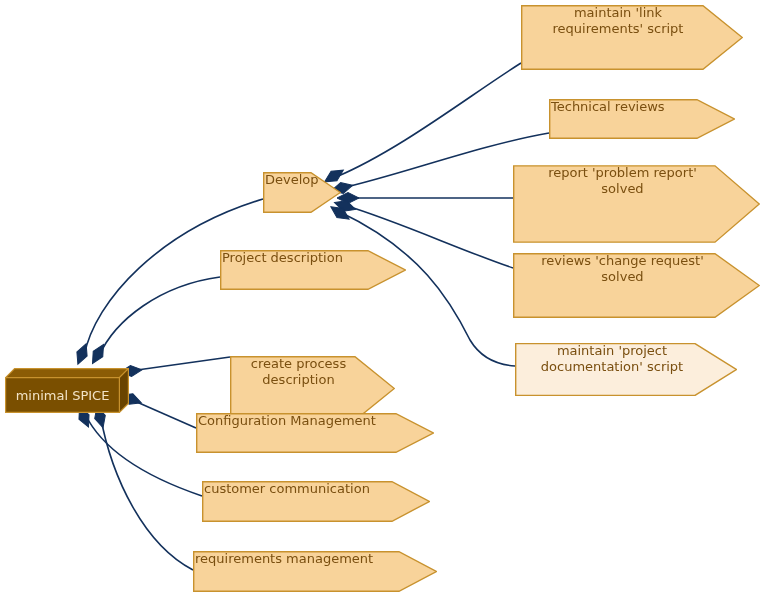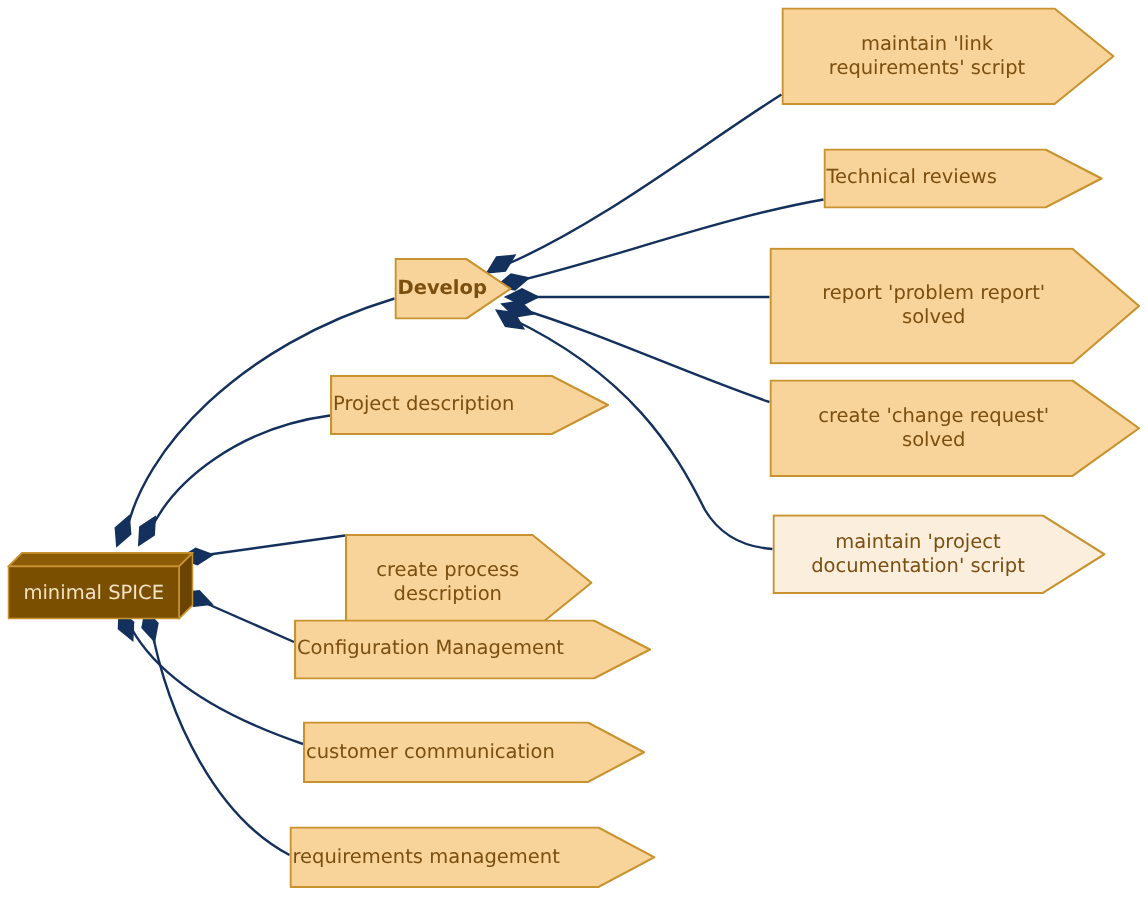--- a/index.html
+++ b/index.html
@@ -29,21 +29,20 @@
     position: absolute;
     left: 0;
     top: 0;
     width: 765px;
     height: 603px;
   }
   .req-node {
     position: absolute;
     box-sizing: border-box;
     display: flex;
-    align-items: center;
     color: #7A4F10;
     font-size: 13px;
     line-height: 16px;
     white-space: pre-line;
   }
   .req-node .req-label {
     position: relative;
     z-index: 2;
     width: 100%;
     padding: 0 0 0 2px;
@@ -151,27 +150,27 @@
 requirements' script</div></div>
       <div class="req-node" style="left: 549px; top: 99px; width: 186px; height: 40px;"><svg class="req-shape" viewBox="0 0 186 40" preserveAspectRatio="none">
           <polygon points="0.7,0.7 148,0.7 185.3,20 148,39.3 0.7,39.3" fill="#F8D39A" stroke="#C8922E" stroke-width="1.4" vector-effect="non-scaling-stroke"></polygon>
         </svg><div class="req-label">Technical reviews</div></div>
       <div class="req-node center" style="left: 513px; top: 165px; width: 247px; height: 78px;"><svg class="req-shape" viewBox="0 0 247 65" preserveAspectRatio="none">
           <polygon points="0.7,0.7 202,0.7 246.3,32.5 202,64.3 0.7,64.3" fill="#F8D39A" stroke="#C8922E" stroke-width="1.4" vector-effect="non-scaling-stroke"></polygon>
         </svg><div class="req-label">report 'problem report'
 solved</div></div>
       <div class="req-node center" style="left: 513px; top: 253px; width: 247px; height: 65px;"><svg class="req-shape" viewBox="0 0 247 65" preserveAspectRatio="none">
           <polygon points="0.7,0.7 202,0.7 246.3,32.5 202,64.3 0.7,64.3" fill="#F8D39A" stroke="#C8922E" stroke-width="1.4" vector-effect="non-scaling-stroke"></polygon>
-        </svg><div class="req-label">create 'change request'
+        </svg><div class="req-label">reviews 'change request'
 solved</div></div>
       <div class="req-node center" style="left: 515px; top: 343px; width: 222px; height: 53px;"><svg class="req-shape" viewBox="0 0 222 65" preserveAspectRatio="none">
           <polygon points="0.7,0.7 180,0.7 221.3,32.5 180,64.3 0.7,64.3" fill="#FCEEDC" stroke="#C8922E" stroke-width="1.4" vector-effect="non-scaling-stroke"></polygon>
         </svg><div class="req-label">maintain 'project
 documentation' script</div></div>
-      <div class="req-node" style="left: 263px; top: 172px; width: 78px; height: 41px; font-weight: bold;"><svg class="req-shape" viewBox="0 0 78 41" preserveAspectRatio="none">
+      <div class="req-node" style="left: 263px; top: 172px; width: 78px; height: 41px;"><svg class="req-shape" viewBox="0 0 78 41" preserveAspectRatio="none">
           <polygon points="0.7,0.7 48,0.7 77.3,20.5 48,40.3 0.7,40.3" fill="#F8D39A" stroke="#C8922E" stroke-width="1.4" vector-effect="non-scaling-stroke"></polygon>
         </svg><div class="req-label">Develop</div></div>
       <div class="req-node" style="left: 220px; top: 250px; width: 186px; height: 40px;"><svg class="req-shape" viewBox="0 0 186 40" preserveAspectRatio="none">
           <polygon points="0.7,0.7 148,0.7 185.3,20 148,39.3 0.7,39.3" fill="#F8D39A" stroke="#C8922E" stroke-width="1.4" vector-effect="non-scaling-stroke"></polygon>
         </svg><div class="req-label">Project description</div></div>
       <div class="req-node center" style="left: 230px; top: 320px; width: 165px; height: 65px; margin-top: 36px;"><svg class="req-shape" viewBox="0 0 165 65" preserveAspectRatio="none">
           <polygon points="0.7,0.7 125,0.7 164.3,32.5 125,64.3 0.7,64.3" fill="#F8D39A" stroke="#C8922E" stroke-width="1.4" vector-effect="non-scaling-stroke"></polygon>
         </svg><div class="req-label">create process
 description</div></div>
       <div class="req-node" style="left: 196px; top: 413px; width: 238px; height: 40px;"><svg class="req-shape" viewBox="0 0 238 40" preserveAspectRatio="none">

